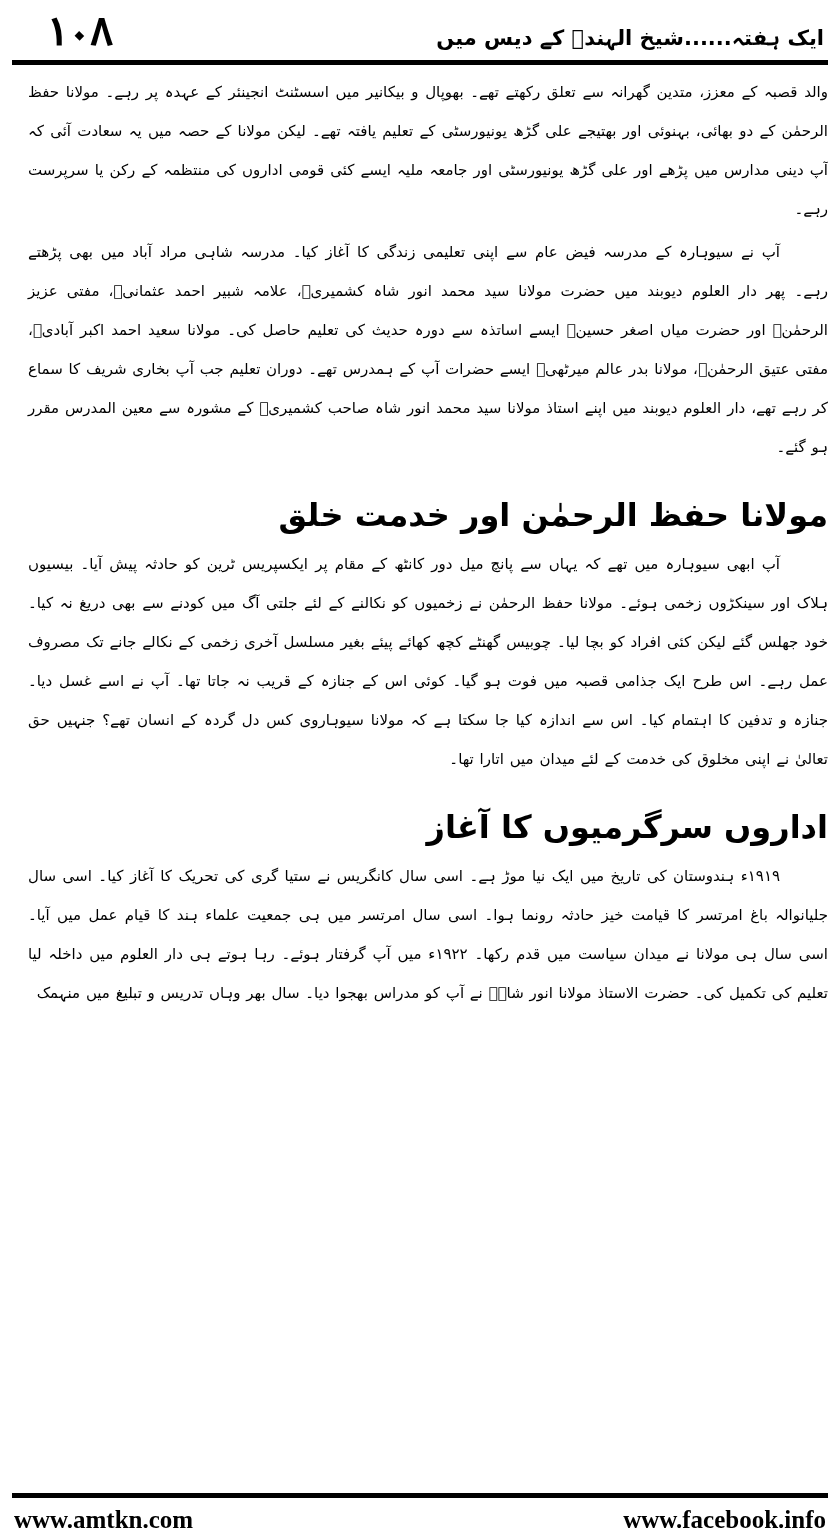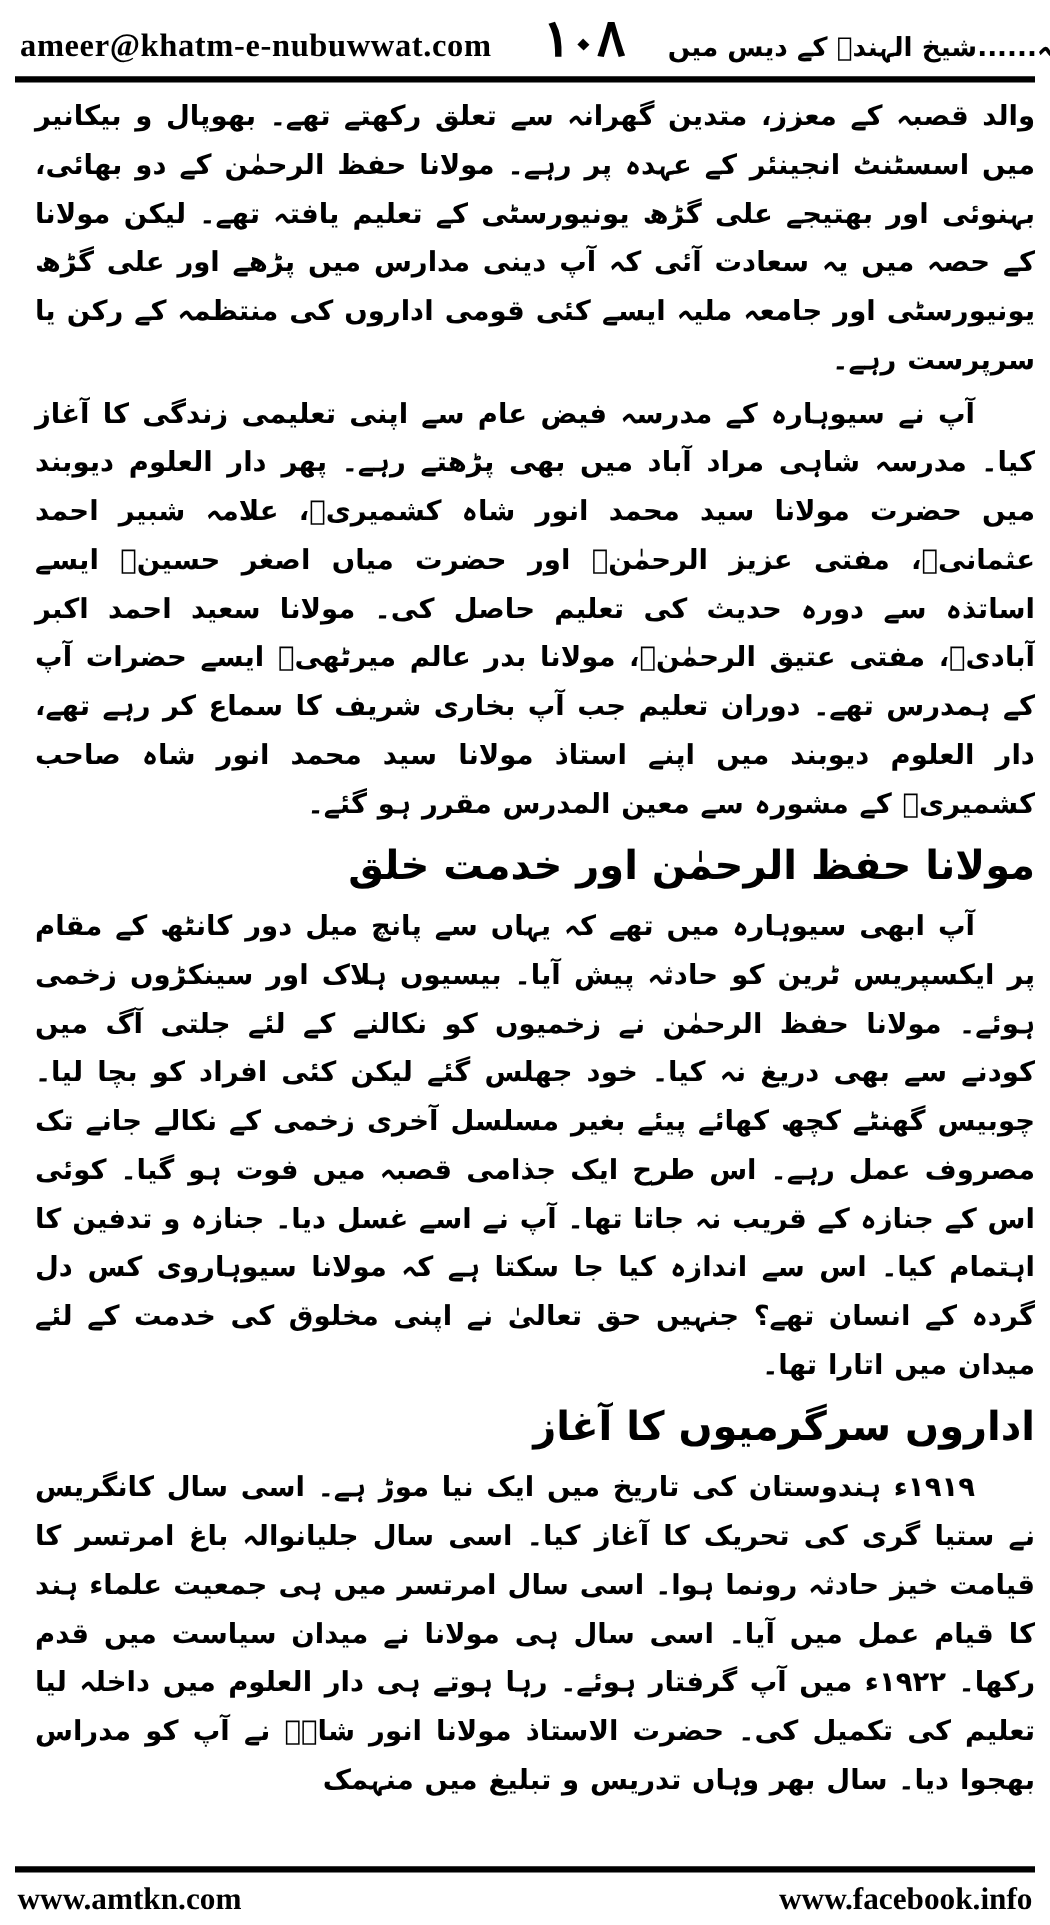--- a/index.html
+++ b/index.html
@@ -64,37 +64,37 @@
     flex: 1;
     overflow: hidden;
     padding-top: 8px;
     direction: rtl;
   }
   .para {
     direction: rtl;
     unicode-bidi: embed;
     text-align: justify;
     font-family: "DejaVu Sans", sans-serif;
-    font-weight: bold;
-    font-size: 22px;
+    font-weight: normal;
+    font-size: 15px;
     line-height: 39px;
     margin: 0 0 4px 16px;
     word-spacing: 1px;
   }
   .para.indent {
     text-indent: 48px;
   }
   .section-heading {
     direction: rtl;
     text-align: right;
     font-family: "DejaVu Sans", sans-serif;
     font-weight: bold;
     font-size: 32px;
     line-height: 48px;
-    margin: 5px 0 6px 0;
+    margin: 24px 0 6px 0;
   }
   
   .page-footer {
     display: flex;
     justify-content: space-between;
     align-items: baseline;
     padding: 8px 2px 0 2px;
   }
   .footer-url {
     font-family: "Liberation Serif", "DejaVu Serif", serif;
@@ -102,21 +102,20 @@
     font-size: 25px;
     white-space: nowrap;
   }
 </style>
 </head>
 <body>
 
 <div class="page">
 
   <header class="page-header">
-    <span class="header-email">ameer@khatm-e-nubuwwat.com</span>
     <span class="page-number">۱۰۸</span>
     <span class="book-title">ایک ہفتہ......شیخ الہندؒ کے دیس میں</span>
   </header>
 
   <div class="rule"></div>
 
   <main class="page-body">
     <p class="para">والد قصبہ کے معزز، متدین گھرانہ سے تعلق رکھتے تھے۔ بھوپال و بیکانیر میں اسسٹنٹ انجینئر کے عہدہ پر رہے۔ مولانا حفظ الرحمٰن کے دو بھائی، بہنوئی اور بھتیجے علی گڑھ یونیورسٹی کے تعلیم یافتہ تھے۔ لیکن مولانا کے حصہ میں یہ سعادت آئی کہ آپ دینی مدارس میں پڑھے اور علی گڑھ یونیورسٹی اور جامعہ ملیہ ایسے کئی قومی اداروں کی منتظمہ کے رکن یا سرپرست رہے۔</p>
     <p class="para indent">آپ نے سیوہارہ کے مدرسہ فیض عام سے اپنی تعلیمی زندگی کا آغاز کیا۔ مدرسہ شاہی مراد آباد میں بھی پڑھتے رہے۔ پھر دار العلوم دیوبند میں حضرت مولانا سید محمد انور شاہ کشمیریؒ، علامہ شبیر احمد عثمانیؒ، مفتی عزیز الرحمٰنؒ اور حضرت میاں اصغر حسینؒ ایسے اساتذہ سے دورہ حدیث کی تعلیم حاصل کی۔ مولانا سعید احمد اکبر آبادیؒ، مفتی عتیق الرحمٰنؒ، مولانا بدر عالم میرٹھیؒ ایسے حضرات آپ کے ہمدرس تھے۔ دوران تعلیم جب آپ بخاری شریف کا سماع کر رہے تھے، دار العلوم دیوبند میں اپنے استاذ مولانا سید محمد انور شاہ صاحب کشمیریؒ کے مشورہ سے معین المدرس مقرر ہو گئے۔</p>
     <h2 class="section-heading">مولانا حفظ الرحمٰن اور خدمت خلق</h2>

